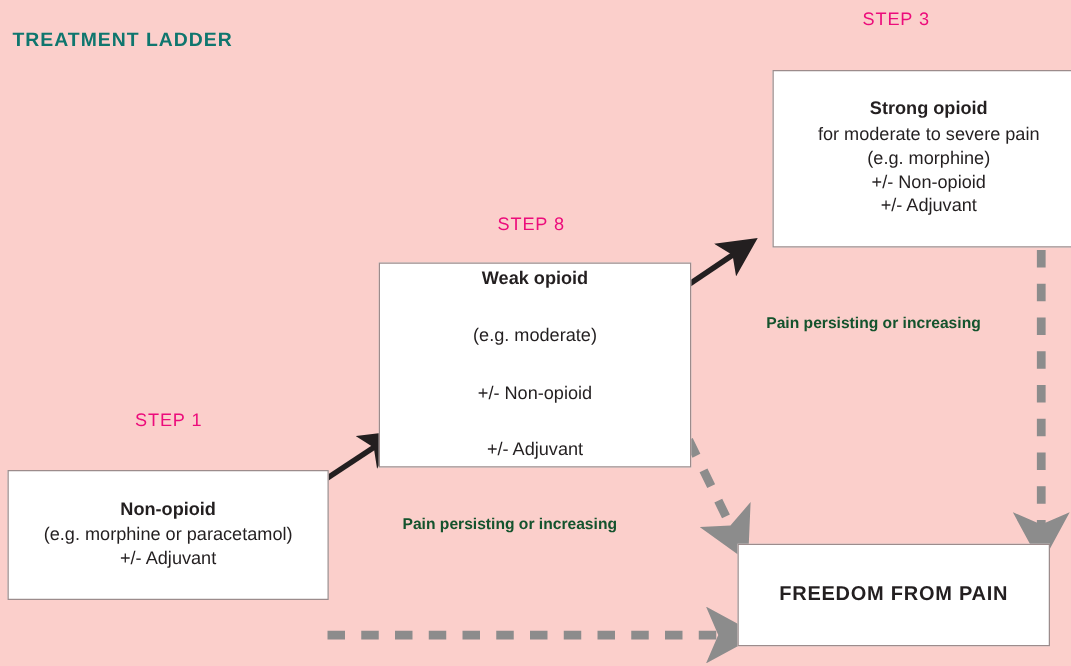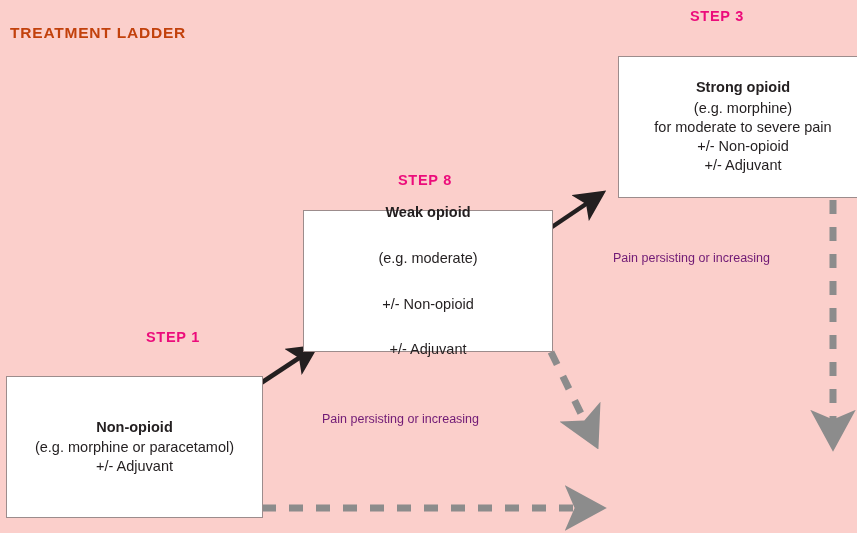--- a/index.html
+++ b/index.html
@@ -23,32 +23,32 @@
     height: 533px;
     pointer-events: none;
   }
   .title {
     position: absolute;
     left: 10px;
     top: 24px;
     font-size: 15.5px;
     font-weight: bold;
     letter-spacing: 0.8px;
-    color: #c2410c;
+    color: #0f766e;
     white-space: nowrap;
   }
   .step-label {
     position: absolute;
     font-size: 14.5px;
-    font-weight: bold;
+    font-weight: normal;
     letter-spacing: 0.7px;
     color: #ec0c7b;
     white-space: nowrap;
   }
-  #step1-label { left: 108px; top: 329px; margin-left: 38px; }
+  #step1-label { left: 108px; top: 329px; }
   #step2-label { left: 398px; top: 172px; }
   #step3-label { left: 690px; top: 8px; }
 
   .card {
     position: absolute;
     background: #ffffff;
     border: 1.5px solid #9c8c8c;
     box-sizing: border-box;
     display: flex;
     flex-direction: column;
@@ -58,40 +58,40 @@
     color: #231f20;
     font-size: 14.5px;
     line-height: 1.33;
   }
   .card .headline {
     font-weight: bold;
     margin-bottom: 1px;
   }
   .card .lineitem { white-space: nowrap; }
 
-  #card-step1 { left: 6px;   top: 376px; width: 257px; height: 142px; }
-  #card-step2 { left: 303px; top: 210px; width: 250px; height: 142px; gap: 26px; }
+  #card-step1 { left: 6px;   top: 376px; width: 257px; height: 104px; }
+  #card-step2 { left: 303px; top: 210px; width: 250px; height: 164px; gap: 26px; }
   #card-step3 { left: 590px; top: 56px;  width: 250px; height: 142px; margin-left: 28px; }
 
   #card-freedom {
     left: 590px; top: 435px; width: 250px; height: 82px;
     justify-content: center;
   }
   #card-freedom .freedom-text {
     font-size: 16px;
     font-weight: bold;
     letter-spacing: 0.6px;
     color: #231f20;
   }
 
   .edge-label {
     position: absolute;
     font-size: 12.5px;
-    font-weight: normal;
-    color: #701a75;
+    font-weight: bold;
+    color: #14532d;
     white-space: nowrap;
   }
   #edge-label-lower { left: 322px; top: 412px; }
   #edge-label-upper { left: 613px; top: 251px; }
 </style>
 </head>
 <body>
 
 <div id="canvas">
 
@@ -130,23 +130,26 @@
 
   <div class="card" id="card-step2">
     <div class="headline">Weak opioid</div>
     <div class="lineitem">(e.g. moderate)</div>
     <div class="lineitem">+/- Non-opioid</div>
     <div class="lineitem">+/- Adjuvant</div>
   </div>
 
   <div class="card" id="card-step3">
     <div class="headline">Strong opioid</div>
+    <div class="lineitem">for moderate to severe pain</div>
     <div class="lineitem">(e.g. morphine)</div>
-    <div class="lineitem">for moderate to severe pain</div>
     <div class="lineitem">+/- Non-opioid</div>
     <div class="lineitem">+/- Adjuvant</div>
   </div>
 
+  <div class="card" id="card-freedom">
+    <div class="freedom-text">FREEDOM FROM PAIN</div>
+  </div>
 
   <div class="edge-label" id="edge-label-lower">Pain persisting or increasing</div>
   <div class="edge-label" id="edge-label-upper">Pain persisting or increasing</div>
 
 </div>
 
 </body></html>

